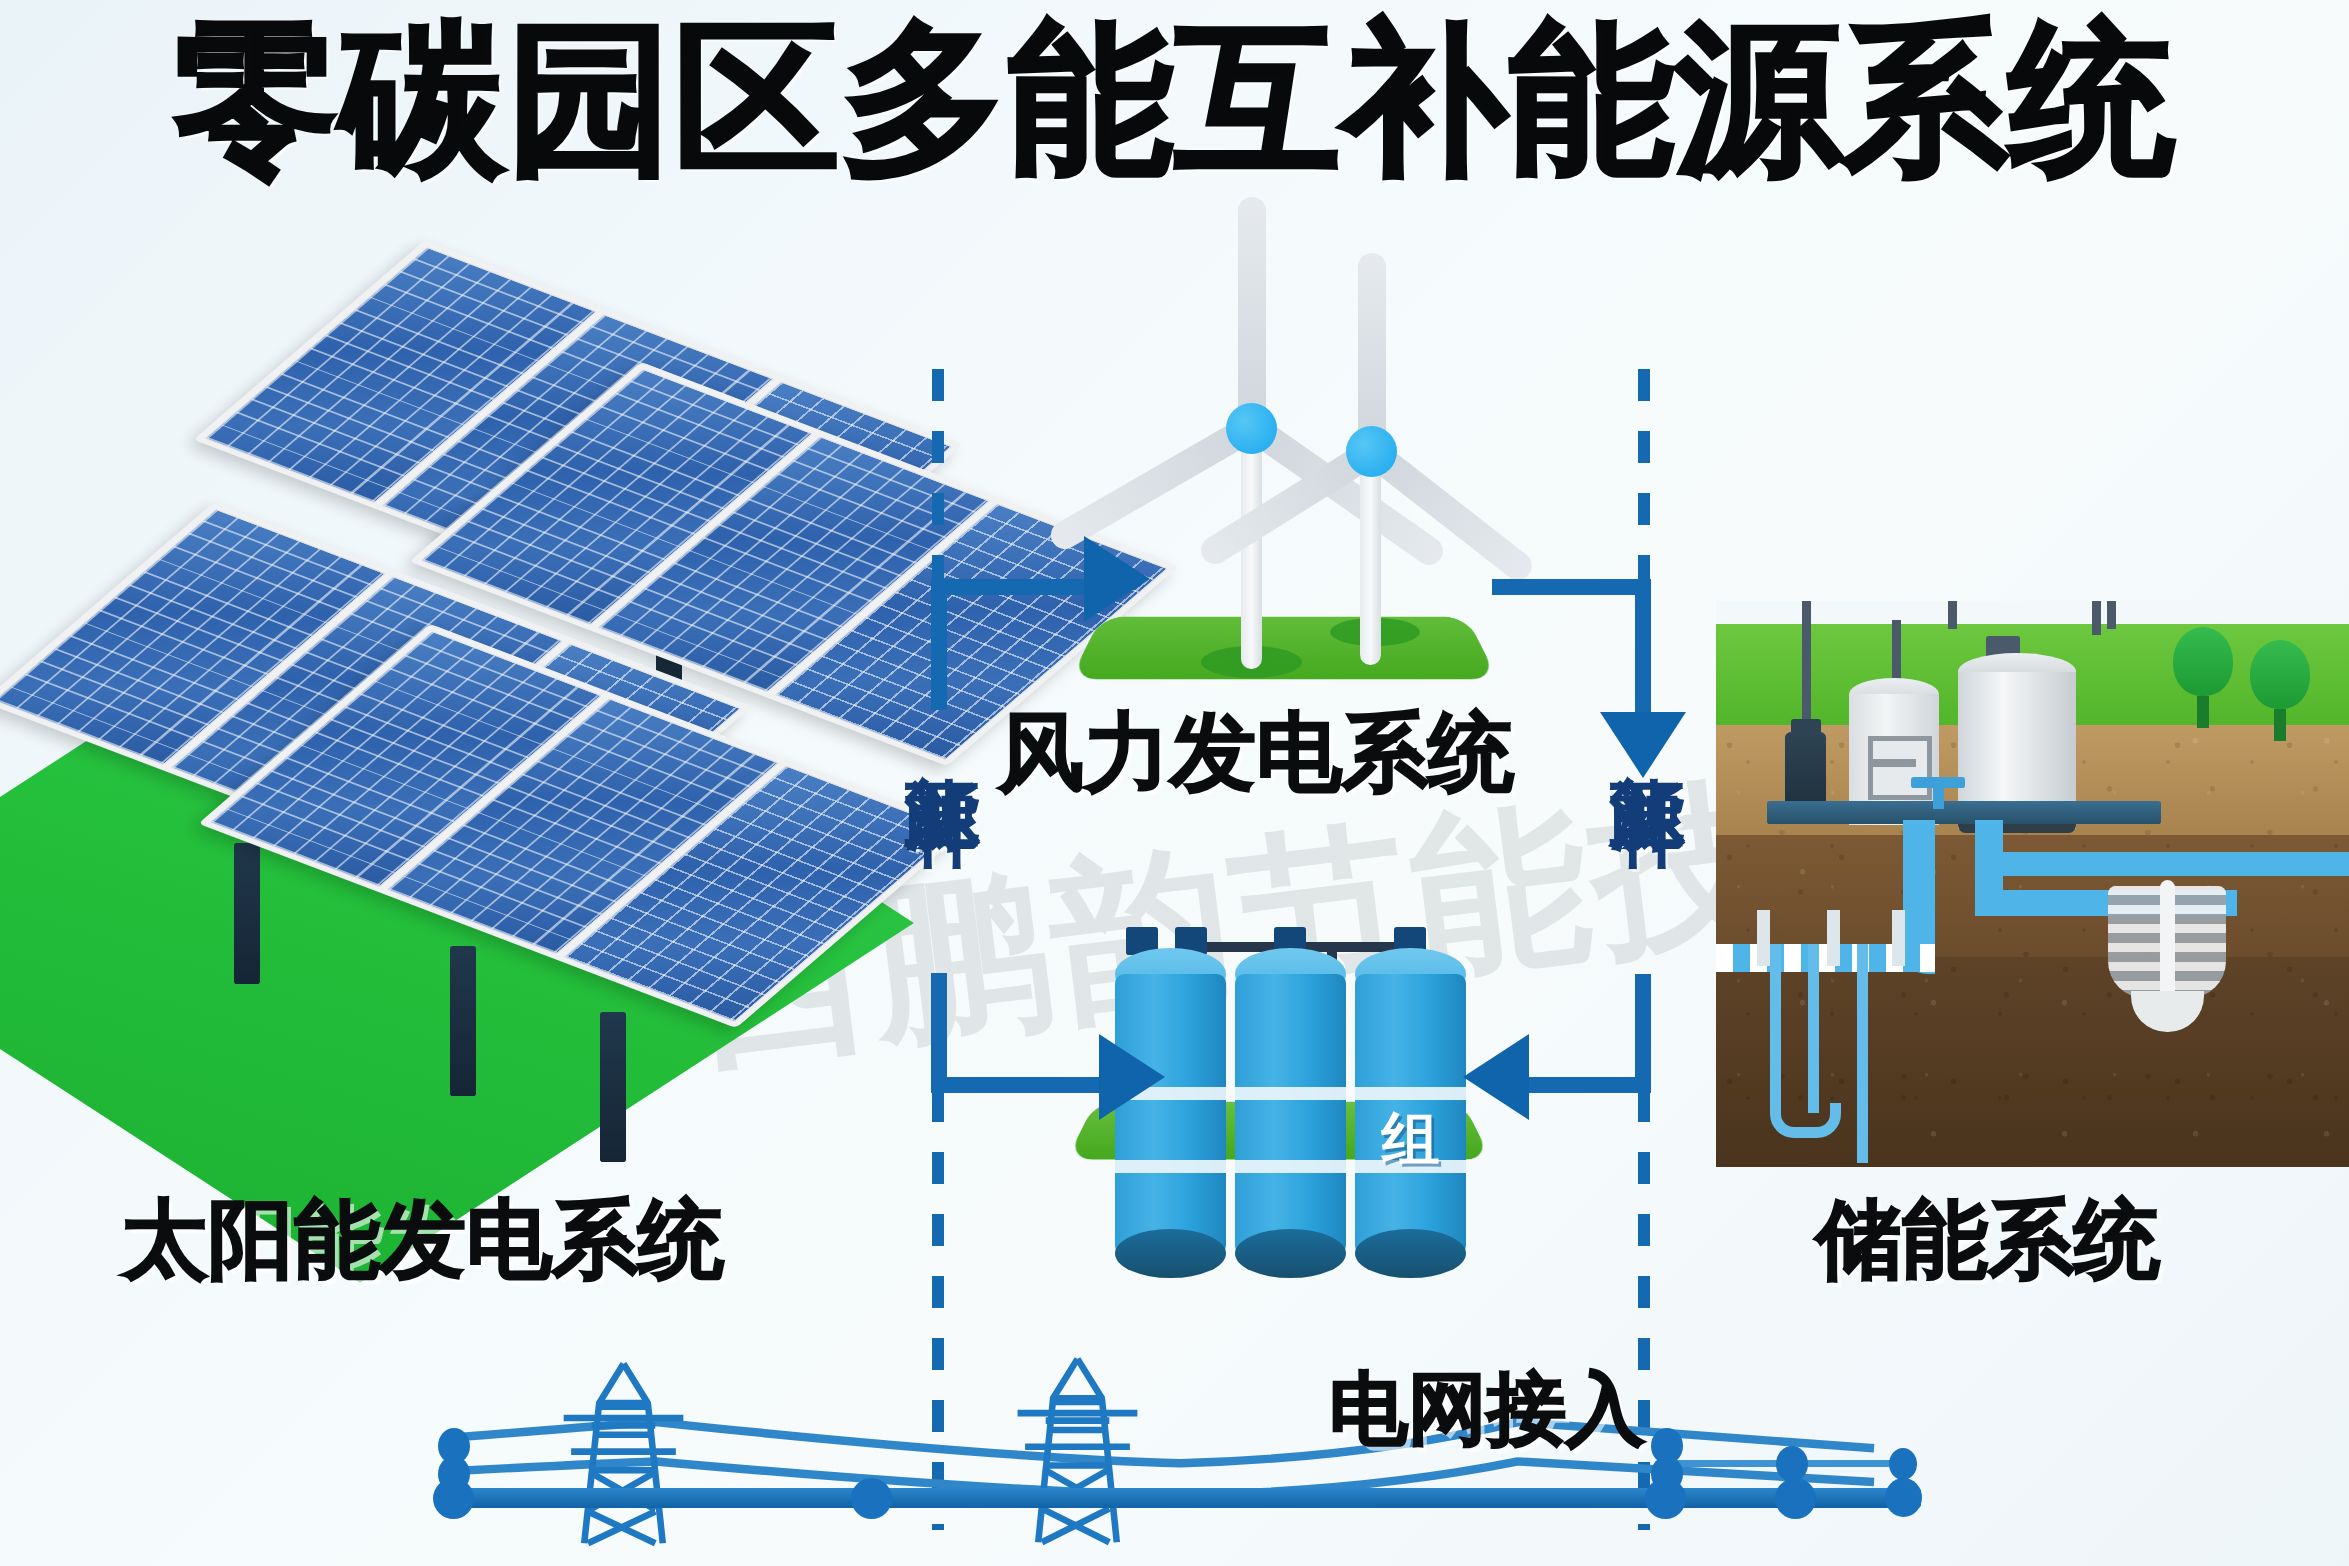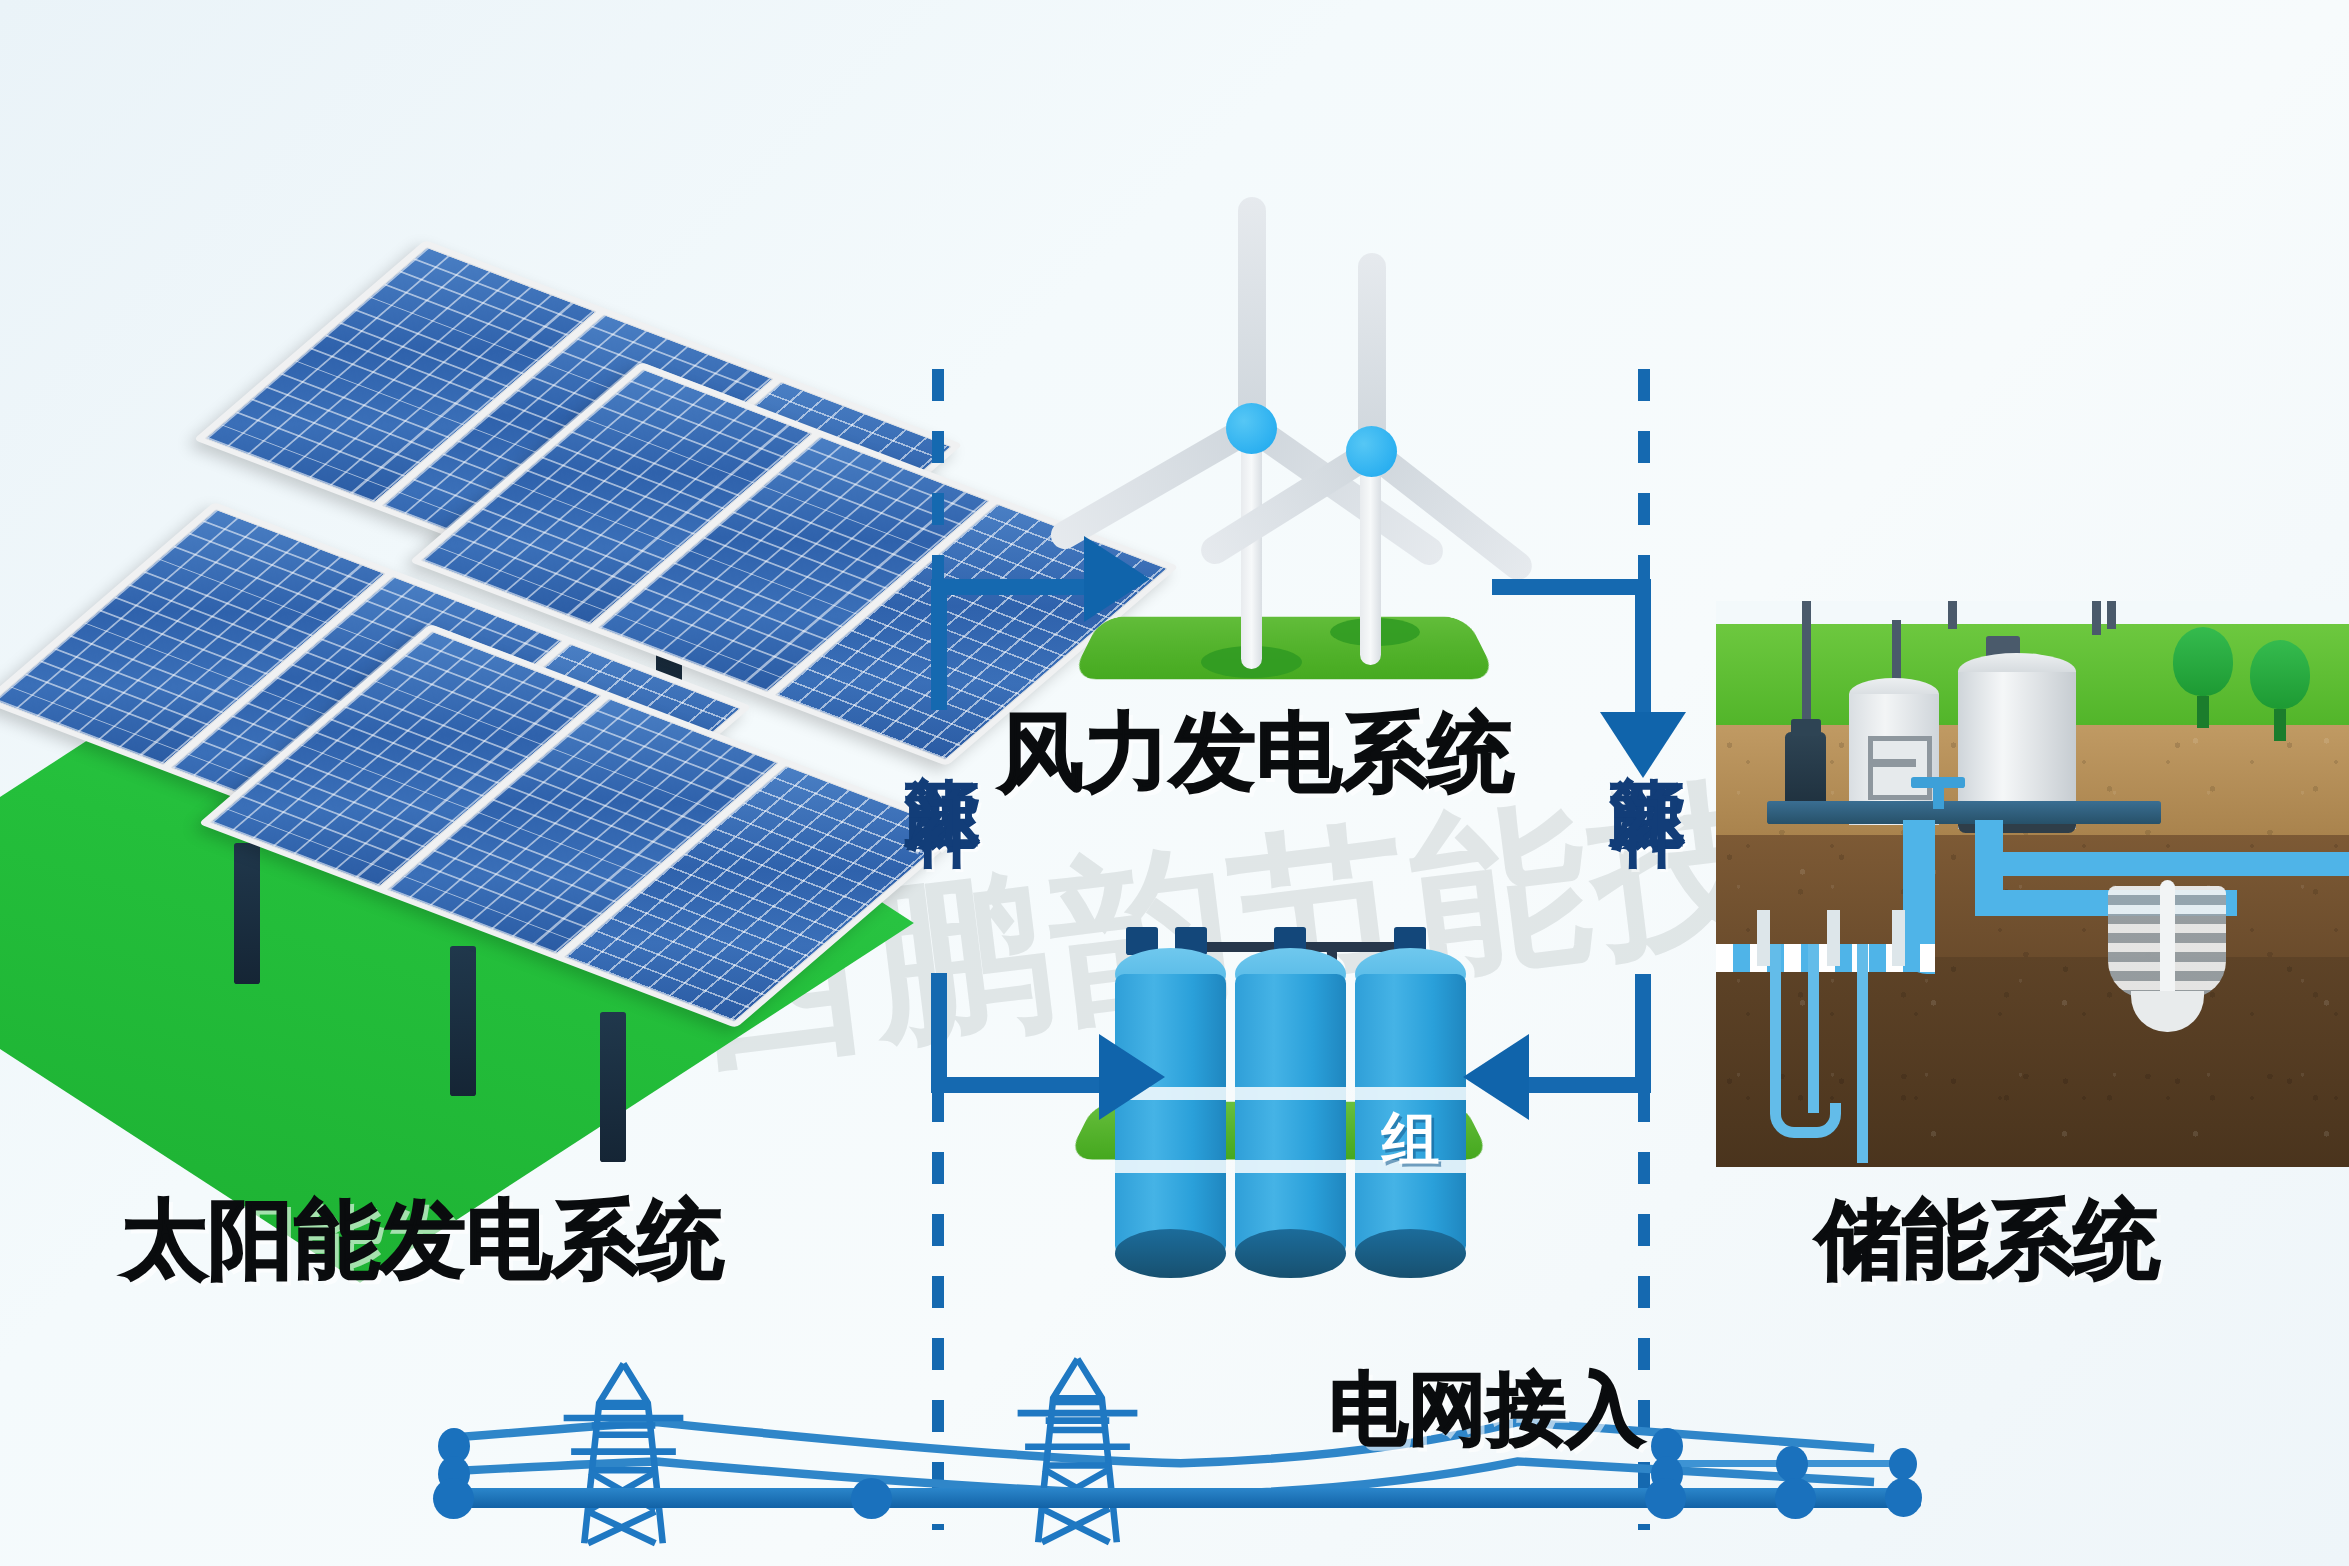--- a/index.html
+++ b/index.html
@@ -168,20 +168,21 @@
   .dot{position:absolute;border-radius:50%;background:#1a71bd;}
   .busbar{position:absolute;height:19.7px;background:linear-gradient(180deg,#2b86cb,#1262a6);border-radius:3.7px;}
 </style>
 </head>
 <body>
 
 <div class="stage">
 
   <div class="watermark">江西鹏韵节能技术有限公司</div>
 
+  <div class="title">零碳园区多能互补能源系统</div>
 
   <div>
     <div class="solar-ground"></div>
 
     <div class="leg" style="left:656px;top:581px;height:141px;"></div>
     <div class="leg" style="left:445px;top:656px;height:141px;"></div>
     <div class="leg" style="left:234px;top:843px;height:141px;"></div>
     <div class="leg" style="left:450px;top:946px;height:150px;"></div>
     <div class="leg" style="left:600px;top:1012px;height:150px;"></div>
 

